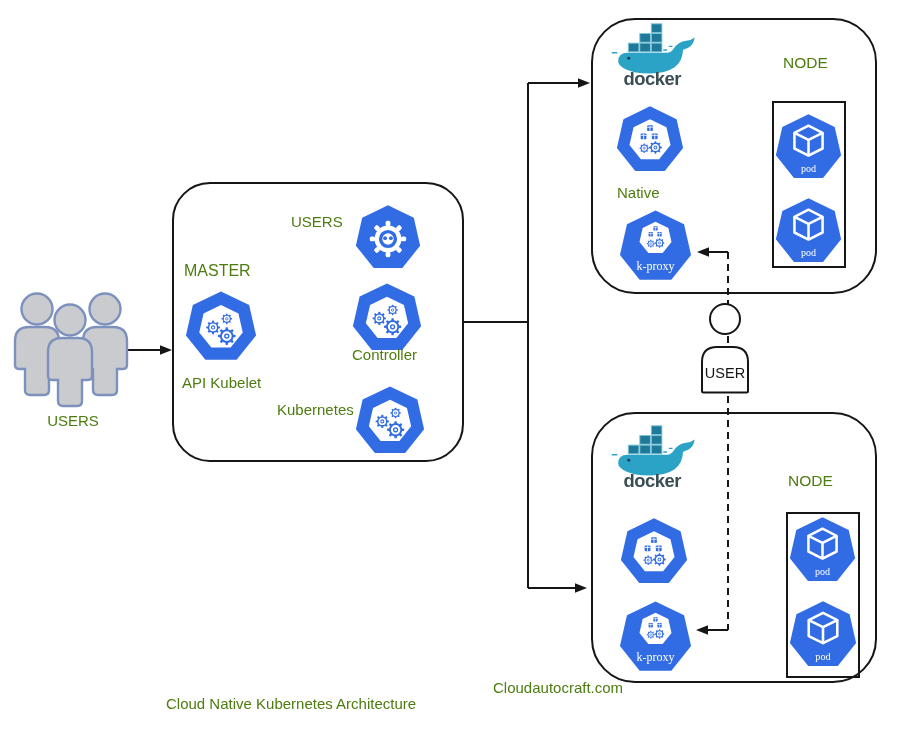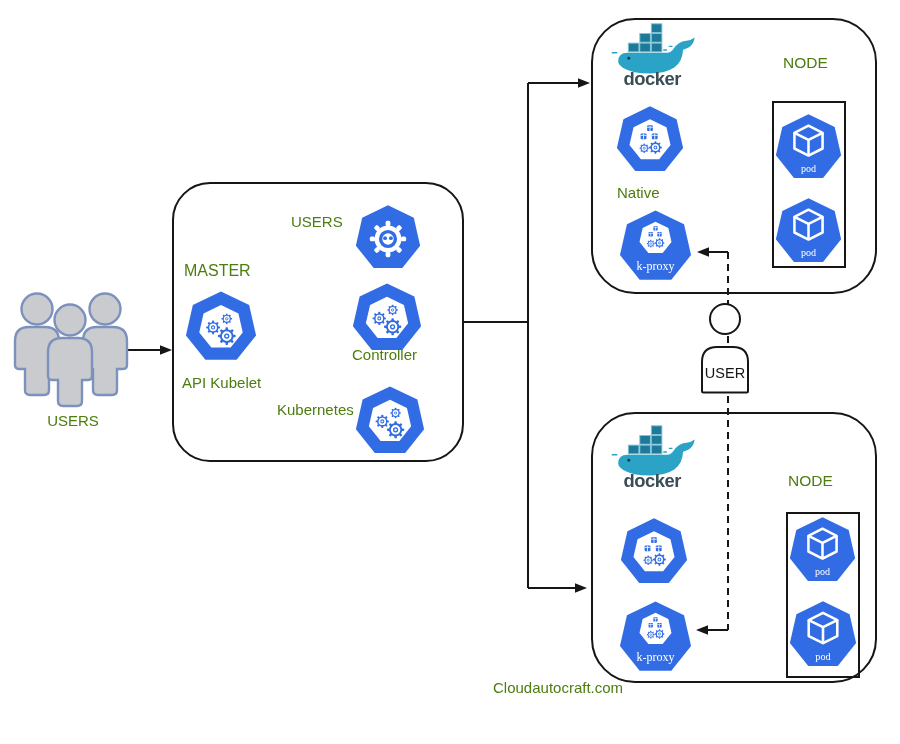--- a/index.html
+++ b/index.html
@@ -208,15 +208,16 @@
       <use href="#podcube"></use>
     <text x="50" y="88" text-anchor="middle" font-size="15" fill="#fff" class="pod-text">pod</text>
   </svg>
 
   <svg class="icon" style="left:694px;top:302px" width="64" height="92" viewBox="0 0 64 92">
     <circle cx="31" cy="17" r="15" fill="#fff" stroke="#161616" stroke-width="2"></circle>
     <path d="M8,89 V60 Q8,45 23,45 H39 Q54,45 54,60 V89 Q54,90.5 52.5,90.5 H9.5 Q8,90.5 8,89 Z" fill="#fff" stroke="#161616" stroke-width="2"></path>
     <text x="31" y="76" text-anchor="middle" font-size="14.5" fill="#161616">USER</text>
   </svg>
 
+  <div class="lbl" style="left:166px;top:695px">Cloud Native Kubernetes Architecture</div>
   <div class="lbl" style="left:493px;top:679px">Cloudautocraft.com</div>
 
 </div>
 
 </body></html>

